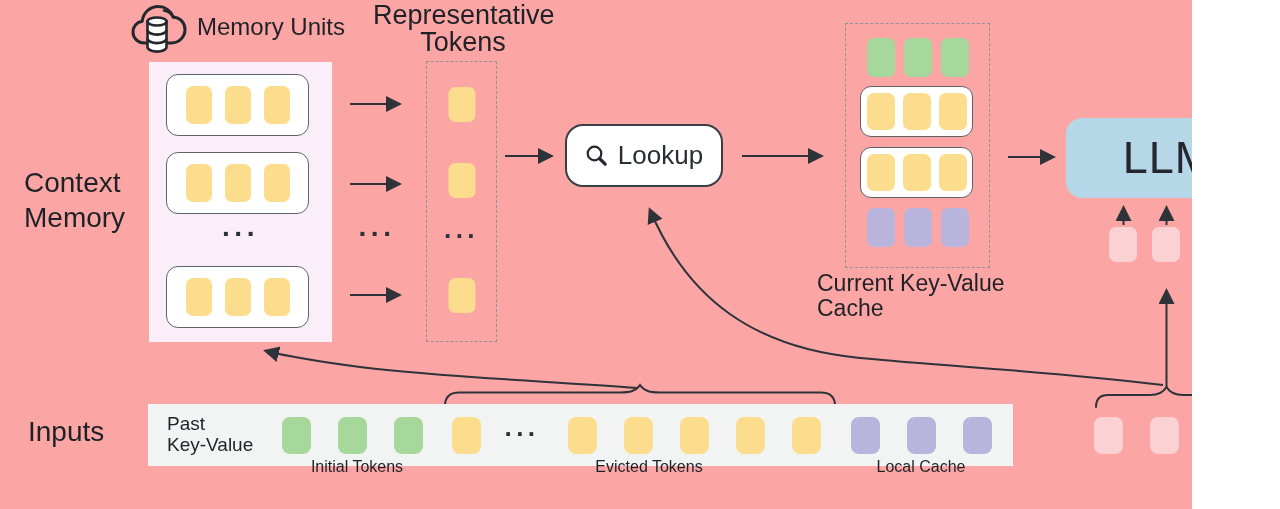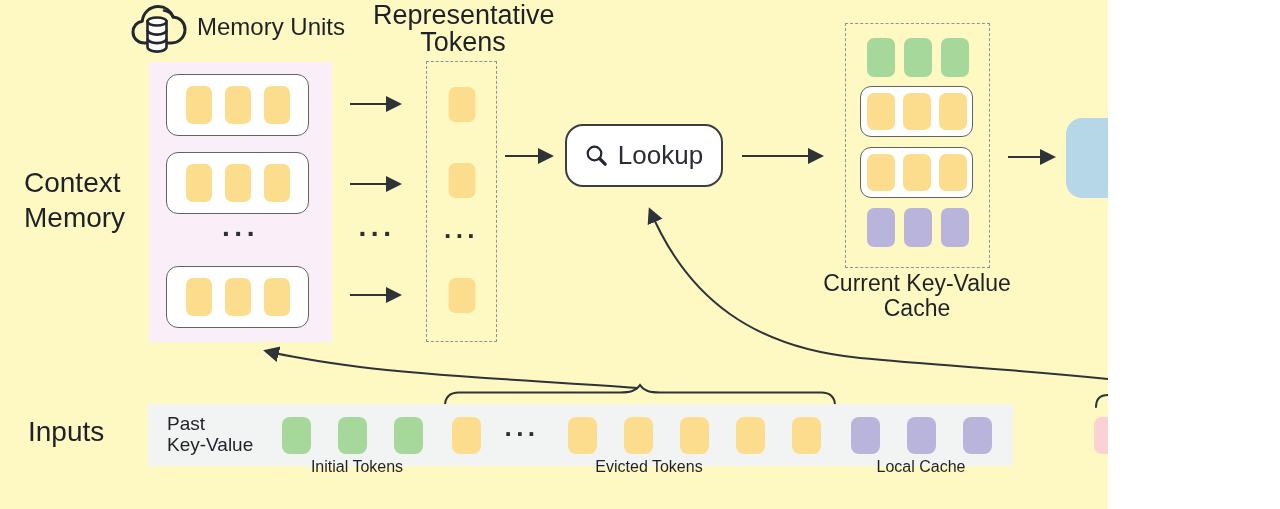--- a/index.html
+++ b/index.html
@@ -1,17 +1,17 @@
 <!DOCTYPE html>
 <html style="--yellow: #fbdd8d; --green: #a7d89b; --purple: #b9b4dc; --pink: #fbd1d3; --llm_blue: #b6d7e8; --memory_panel_pink: #faeff8; --strip_gray: #f2f4f4; --ink: #1e2227; --line: #2e333a;"><head>
 <meta charset="utf-8">
 <style>
   html,body{margin:0;padding:0;background:#fff;}
   #canvas{
-    position:relative;width:1108px;height:509px;background:#fef9c3;overflow:hidden;
+    position:relative;width:1192px;height:509px;background:#fca5a5;overflow:hidden;
     font-family:"Liberation Sans",sans-serif;color:var(--ink,#1e2227);
   }
   .abs{position:absolute;}
   .lbl{position:absolute;white-space:nowrap;color:var(--ink);}
   
   .tok{display:inline-block;border-radius:7px;flex:0 0 auto;}
   
   #cloud-icon{left:131px;top:0px;width:58px;height:56px;}
   #memory-units-label{left:197px;top:13px;font-size:24px;}
   #rep-label{left:373px;top:2px;width:180px;text-align:center;font-size:27px;line-height:27px;}
@@ -37,21 +37,21 @@
   #lookup-btn span{font-size:26px;color:#2a2e34;}
   
   #cache-box{left:845px;top:23px;width:145px;height:245px;border:1.6px dashed #8f9297;box-sizing:border-box;}
   .cache-bare{position:absolute;left:0;width:100%;display:flex;justify-content:center;gap:9px;}
   .cache-bare .tok{width:28px;height:39px;}
   .cache-bare.top{top:14px;} .cache-bare.bottom{top:184px;}
   .cache-unit{position:absolute;left:14px;width:111px;height:49px;background:#fff;border:1.4px solid #5f646a;
     border-radius:11px;display:flex;align-items:center;justify-content:center;gap:8px;}
   .cache-unit .tok{width:28px;height:37px;}
   .cache-unit.u1{top:62px;} .cache-unit.u2{top:123px;}
-  #cache-label{left:817px;top:271px;width:200px;text-align:center;font-size:23px;line-height:25px;}
+  #cache-label{left:817px;top:271px;width:200px;text-align:left;font-size:23px;line-height:25px;}
   
   #llm-box{left:1066px;top:118px;width:204px;height:80px;background:var(--llm_blue);border-radius:16px;
     display:flex;align-items:center;justify-content:center;}
   #llm-box span{font-size:45px;color:#24282e;letter-spacing:1px;}
   #llm-inputs{left:1109px;top:227px;display:flex;gap:15px;}
   #llm-inputs .tok{width:28px;height:35px;}
   
   #inputs-label{left:28px;top:416px;font-size:28px;}
   #strip{left:148px;top:404px;width:865px;height:62px;background:var(--strip_gray);}
   #past-kv{left:167px;top:413px;font-size:19px;line-height:21px;}

